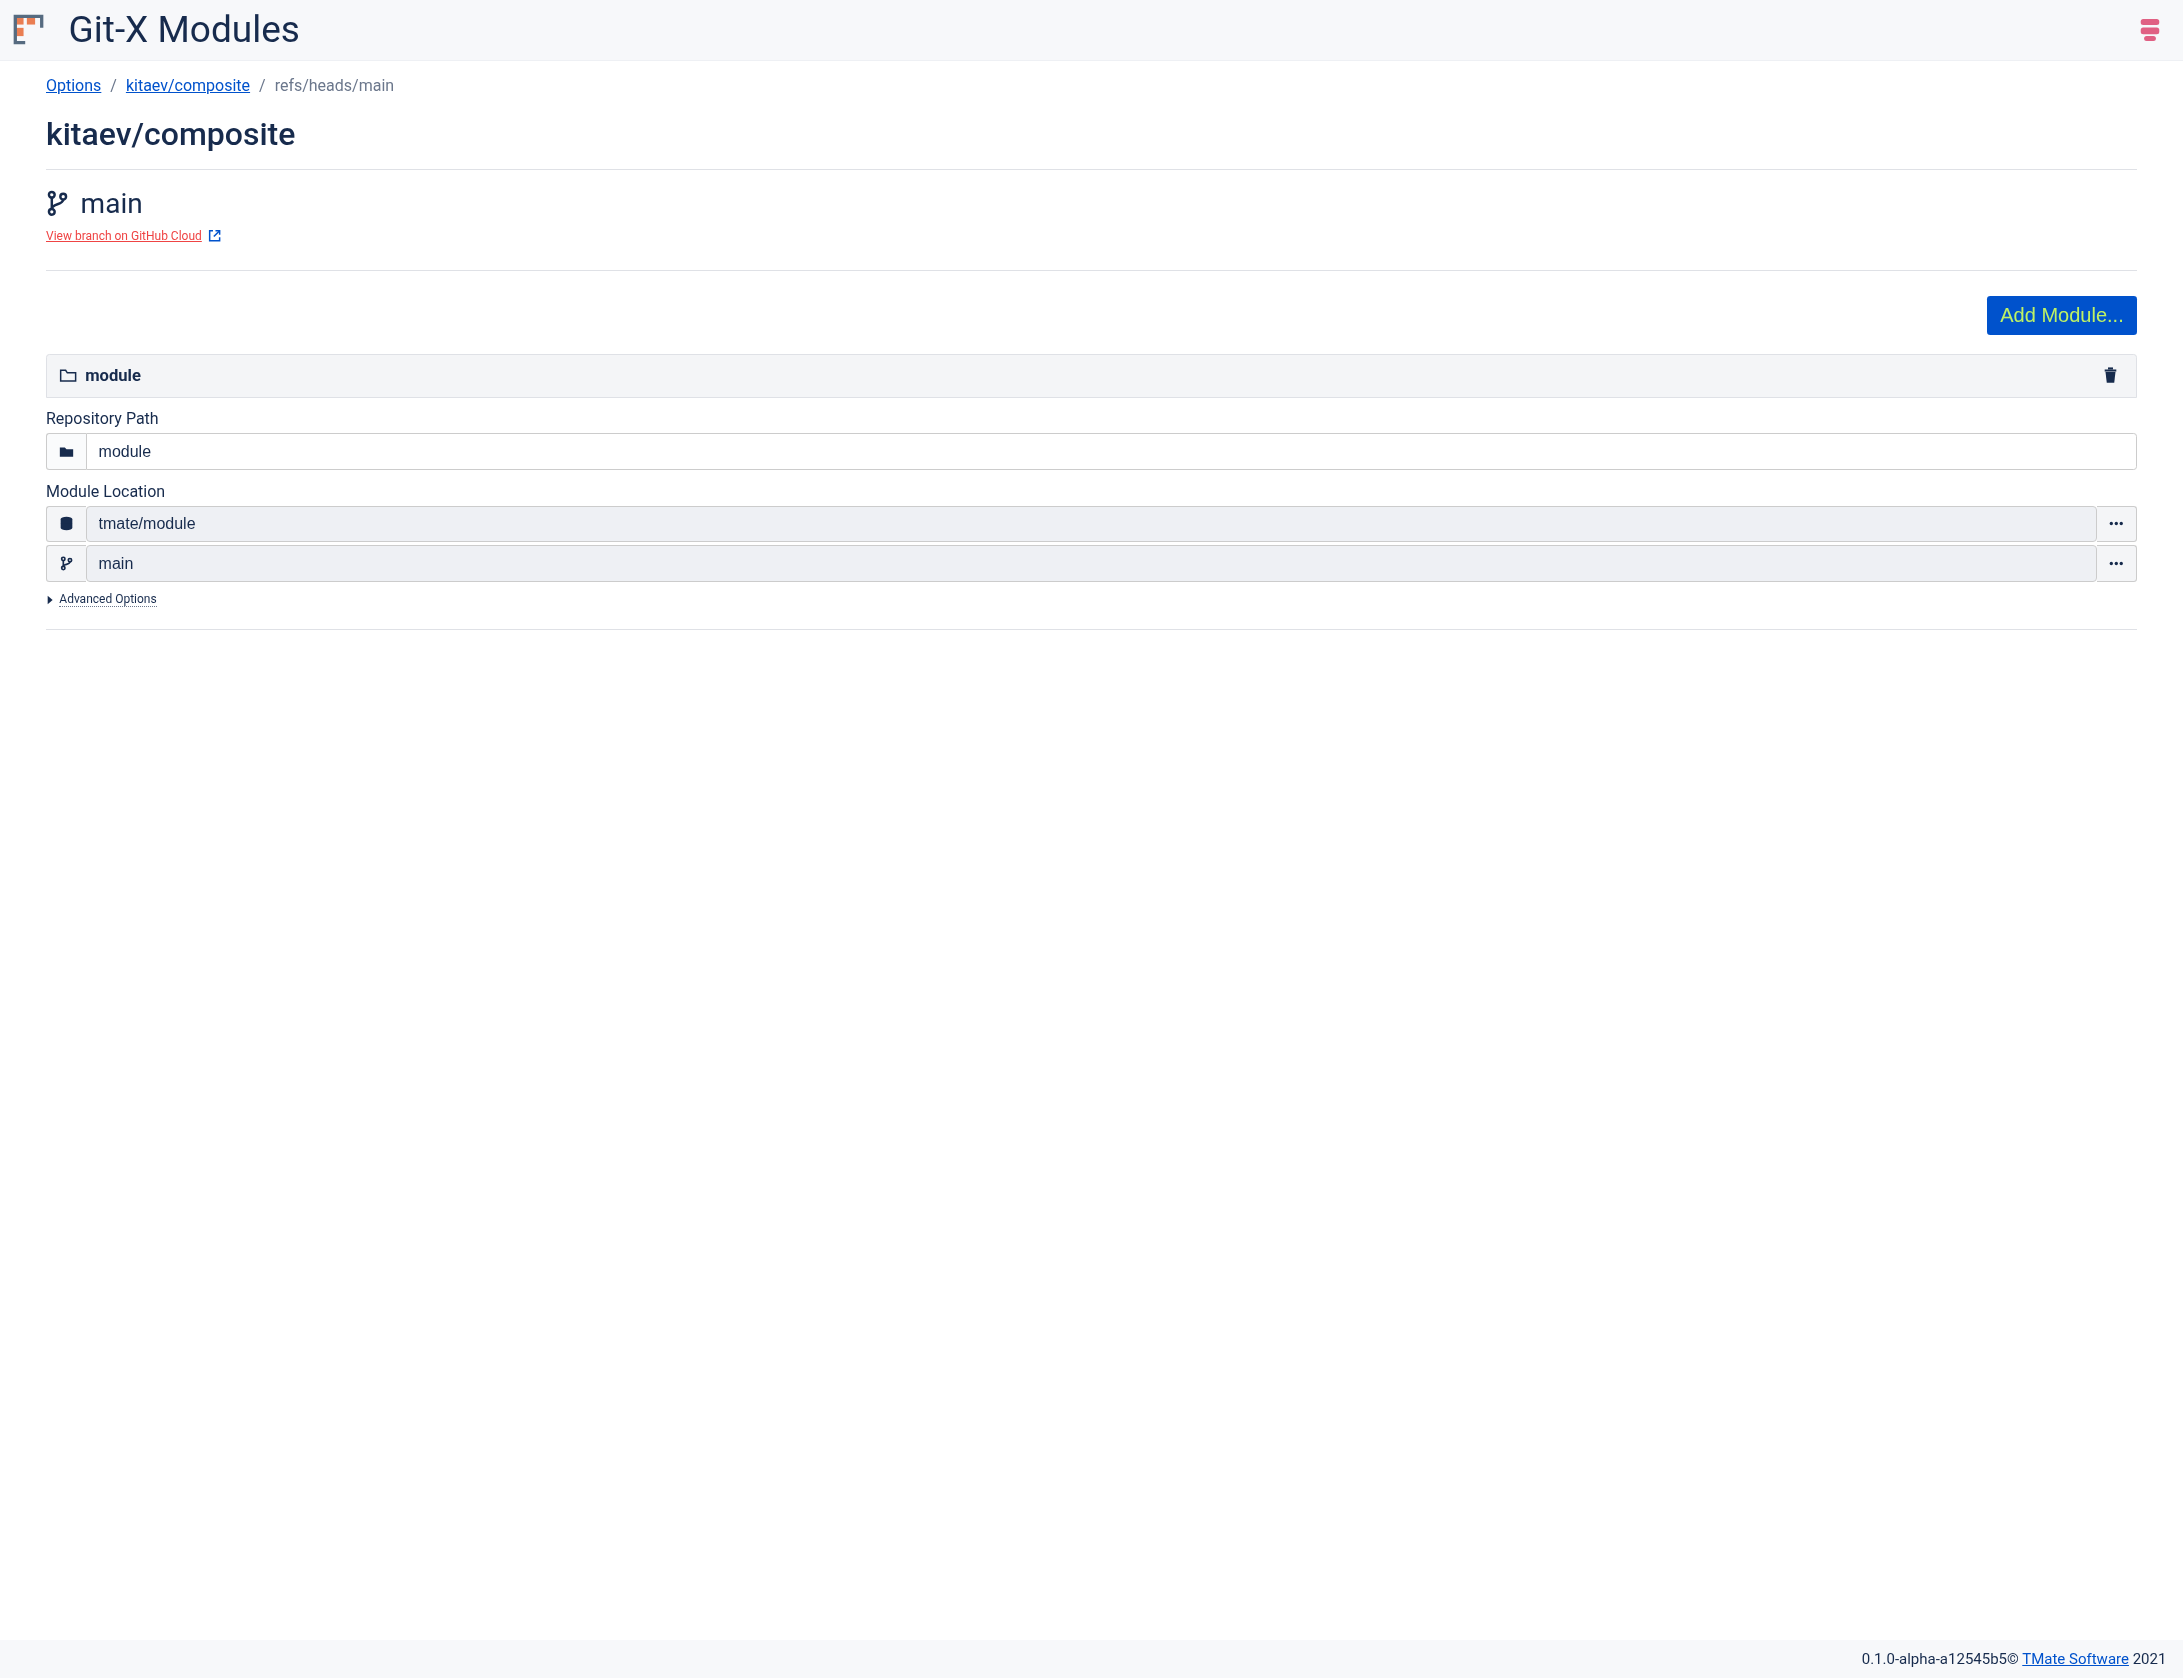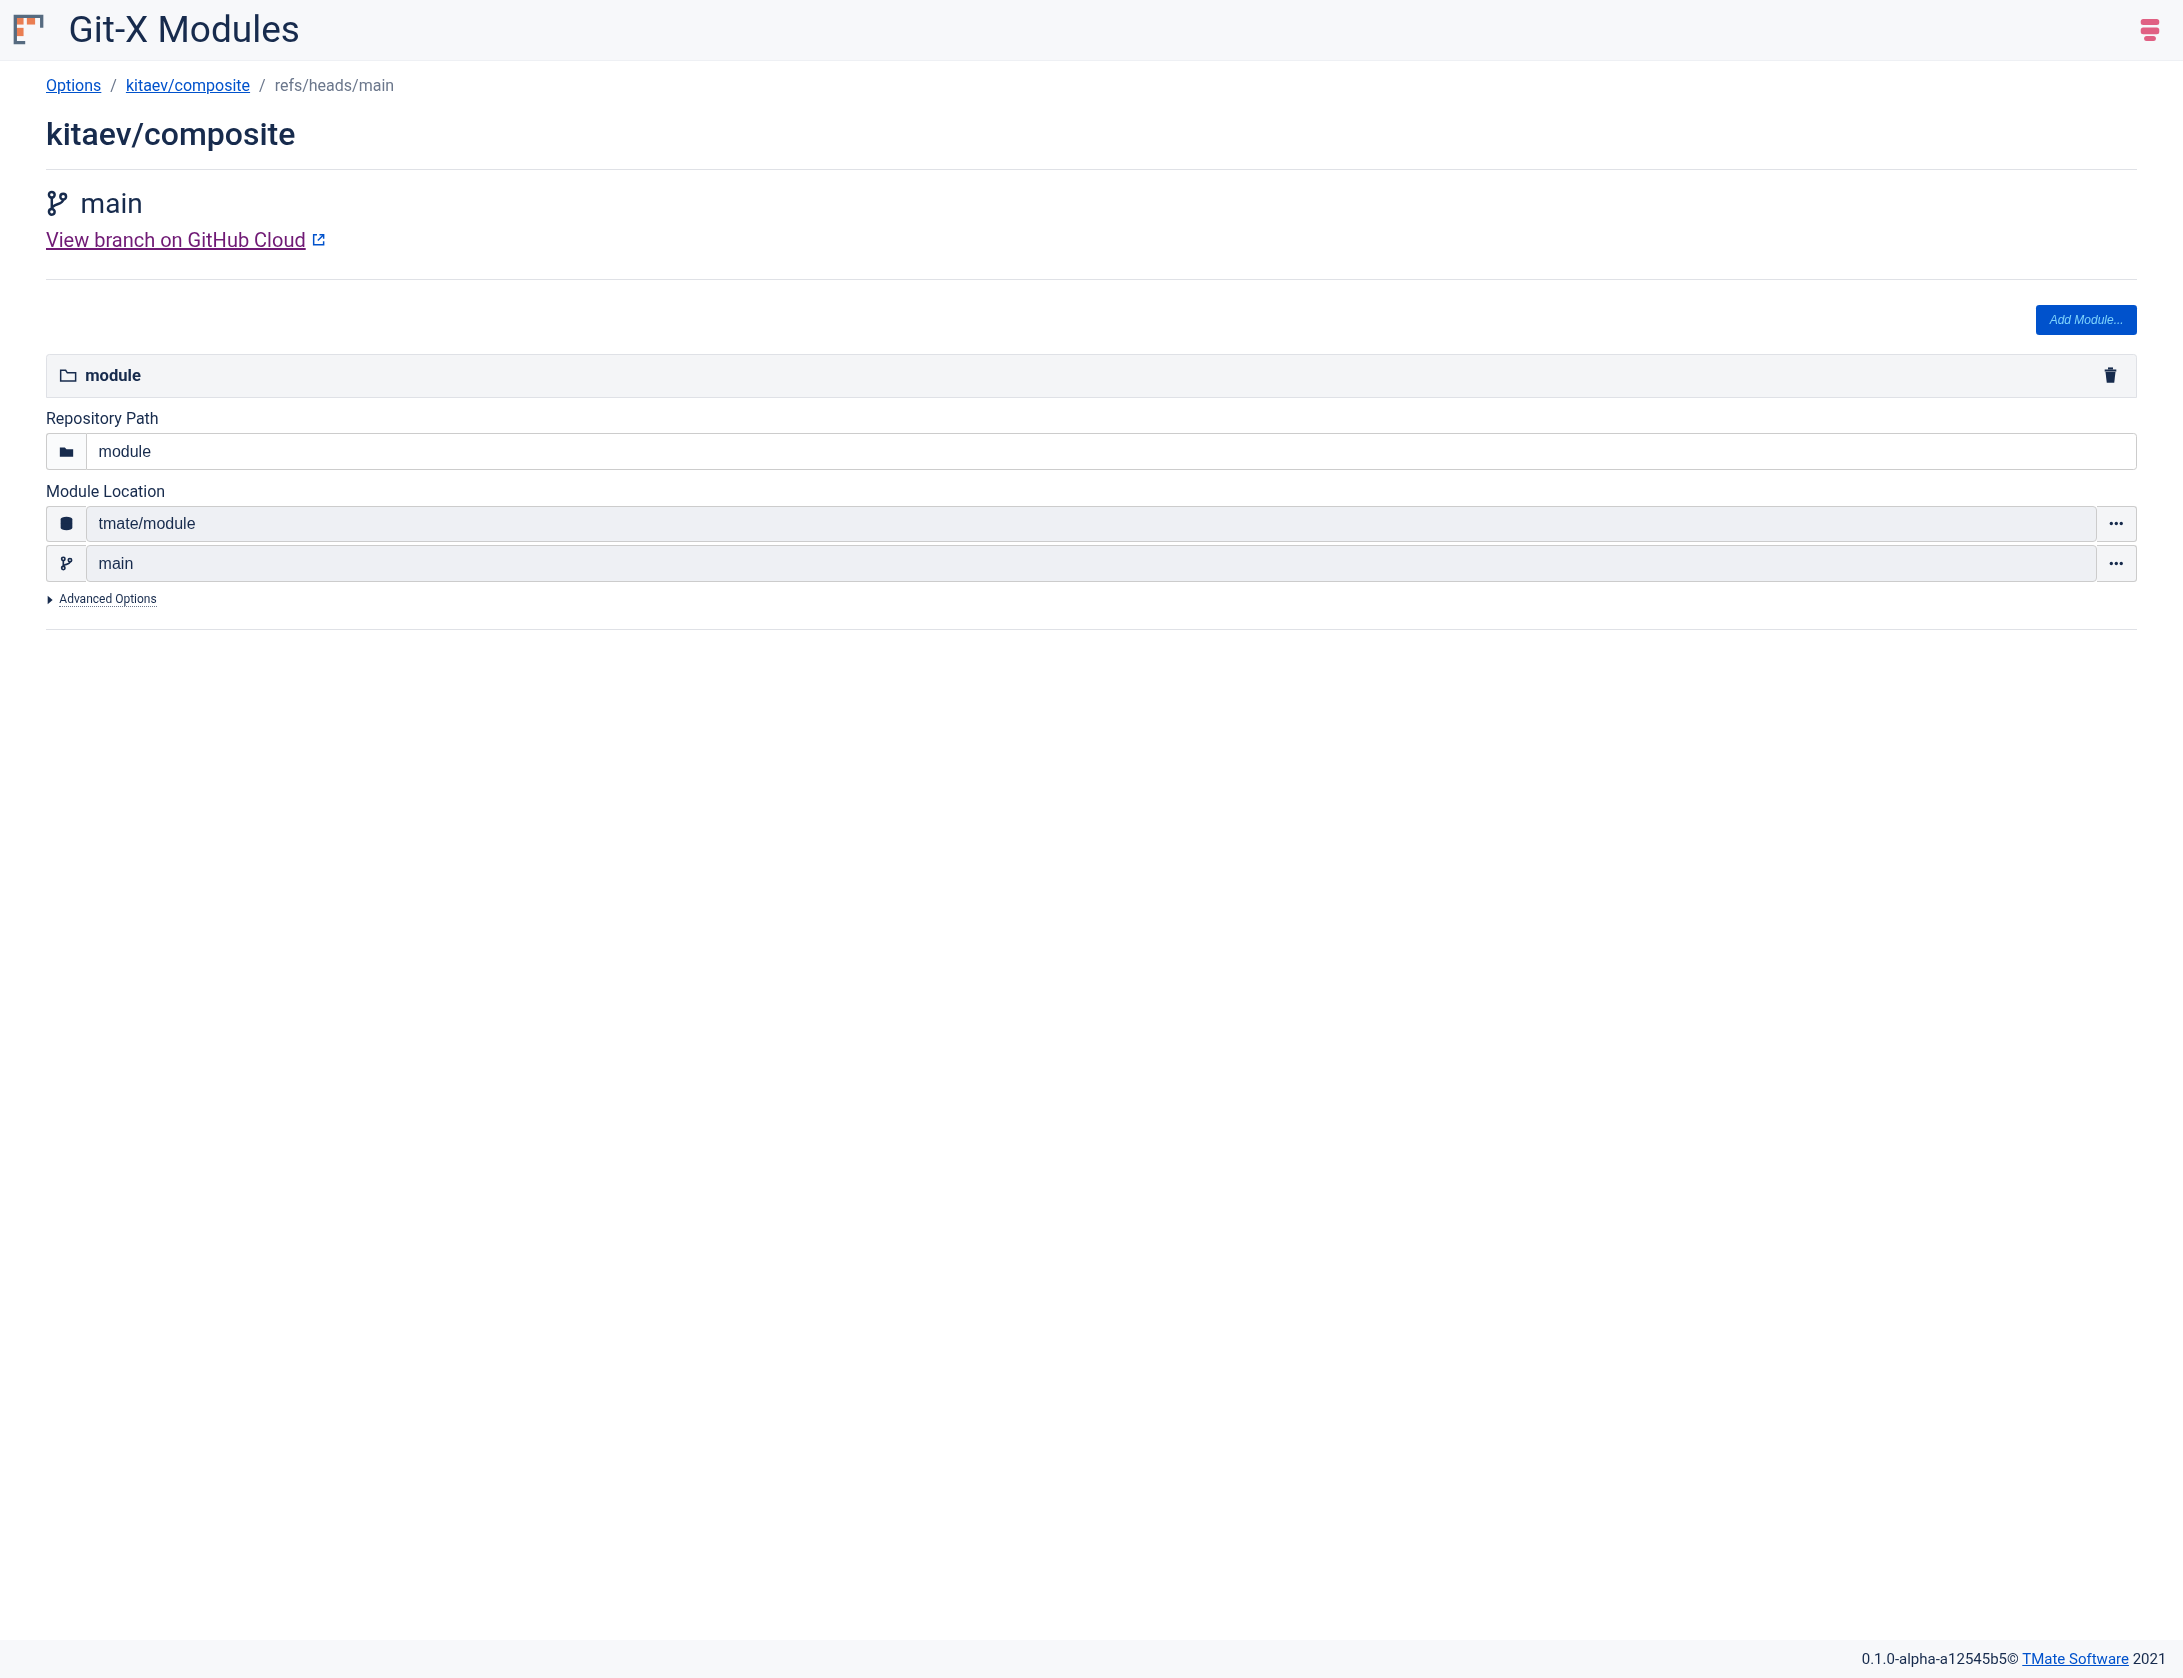--- a/index.html
+++ b/index.html
@@ -60,44 +60,43 @@
   }
   .branch-name {
     font-size: 28px;
     font-weight: 400;
     color: #172b4d;
   }
   .view-link {
     display: inline-flex;
     align-items: center;
     gap: 6.6px;
-    color: #701a75;
+    color: #ef4444;
     text-decoration: underline;
-    font-size: 20px;
+    font-size: 12px;
     margin-bottom: 15px;
   }
   .section-divider {
     border: none;
     border-top: 0.8px solid #dfe1e6;
     margin: 11.6px 0 25px 0;
   }
   .actions {
     display: flex;
     justify-content: flex-end;
     margin-bottom: 18.3px;
   }
   .btn-primary {
     background: #0052cc;
-    color: #7dd3fc;
+    color: #bef264;
     border: none;
     border-radius: 3.3px;
     padding: 8.3px 13.3px;
-    font-size: 12px;
+    font-size: 20px;
     cursor: pointer;
-    font-style: italic;
   }
   .module-header {
     background: #f4f5f7;
     border: 0.8px solid #dfe1e6;
     border-radius: 3.3px 3.3px 0 0;
     padding: 11.6px 18.3px 11.6px 11.6px;
     display: flex;
     align-items: center;
     justify-content: space-between;
   }

